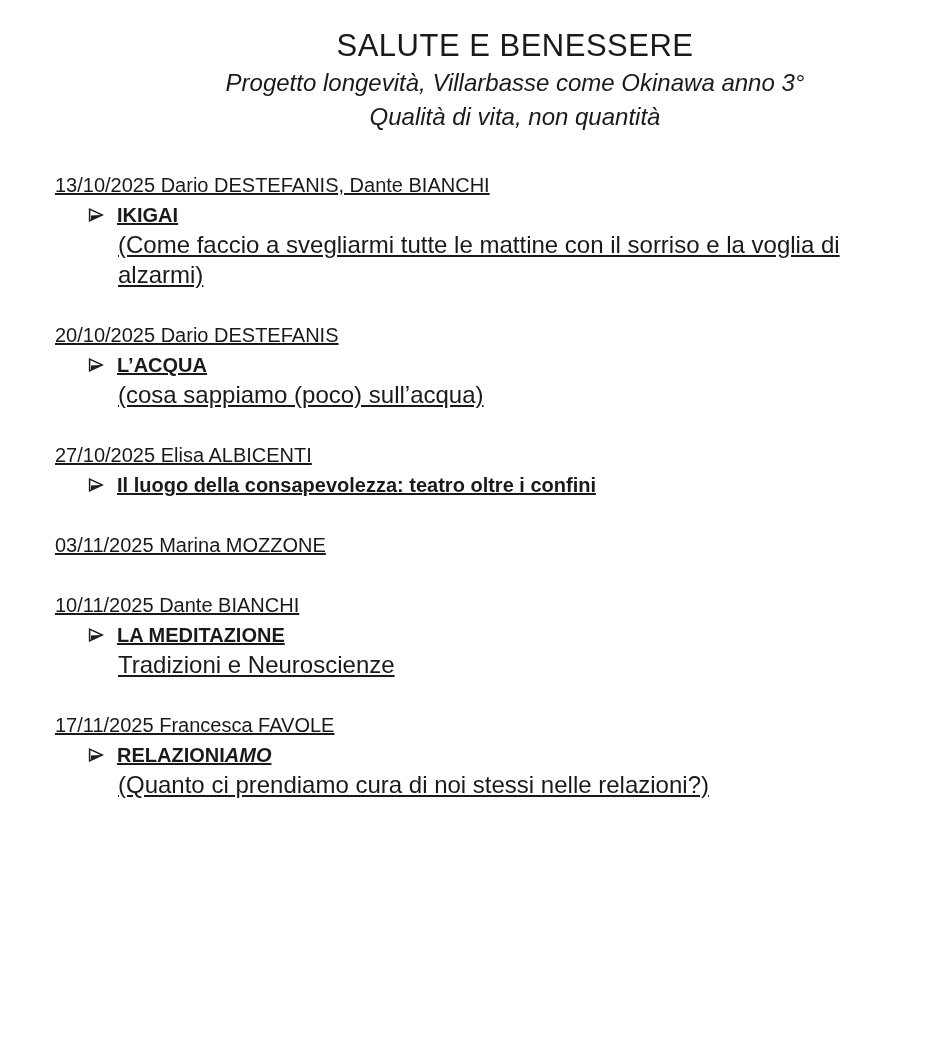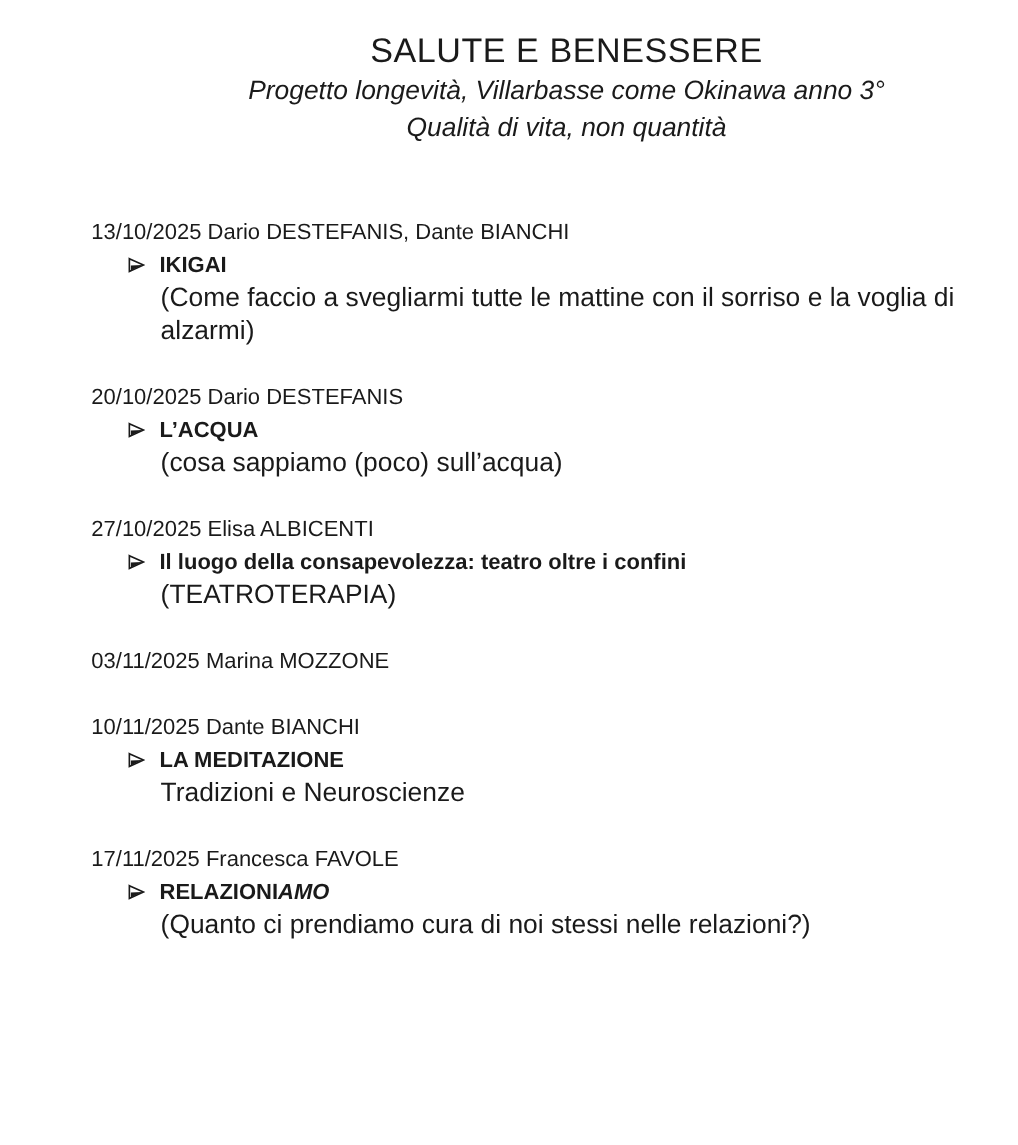--- a/index.html
+++ b/index.html
@@ -26,23 +26,24 @@
     line-height: 40px;
     letter-spacing: 0.5px;
   }
   .doc-subtitle {
     font-size: 24px;
     font-style: italic;
     font-weight: 400;
     line-height: 34px;
   }
   .events {
-    margin-top: 62px;
-    padding-left: 83px;
+    margin-top: 36px;
+    padding-left: 55px;
     padding-right: 40px;
+    text-decoration: underline;
   }
   .event {
     margin-bottom: 30px;
   }
   .event-date {
     font-size: 20px;
     line-height: 30px;
   }
   .bullet-line {
     display: flex;
@@ -126,21 +127,20 @@
       <div class="event-date">27/10/2025 Elisa ALBICENTI</div>
       <div class="bullet-line">
         <span class="bullet">
           <svg width="16" height="16" viewBox="0 0 15 15" aria-hidden="true">
             <path d="M1.5 2 L13.5 7.5 L1.5 13 Z" fill="#ffffff" stroke="#1a1a1a" stroke-width="1.4" stroke-linejoin="miter"></path>
             <path d="M2.8 7.9 L12.6 7.5 L2.8 12 Z" fill="#1a1a1a"></path>
           </svg>
         </span>
         <span class="event-title"><span>Il luogo della consapevolezza: teatro oltre i confini</span><em></em></span>
       </div>
-      <div class="event-desc">(TEATROTERAPIA)</div>
     </section>
 
     <section class="event">
       <div class="event-date">03/11/2025 Marina MOZZONE</div>
 
     </section>
 
     <section class="event">
       <div class="event-date">10/11/2025 Dante BIANCHI</div>
       <div class="bullet-line">

